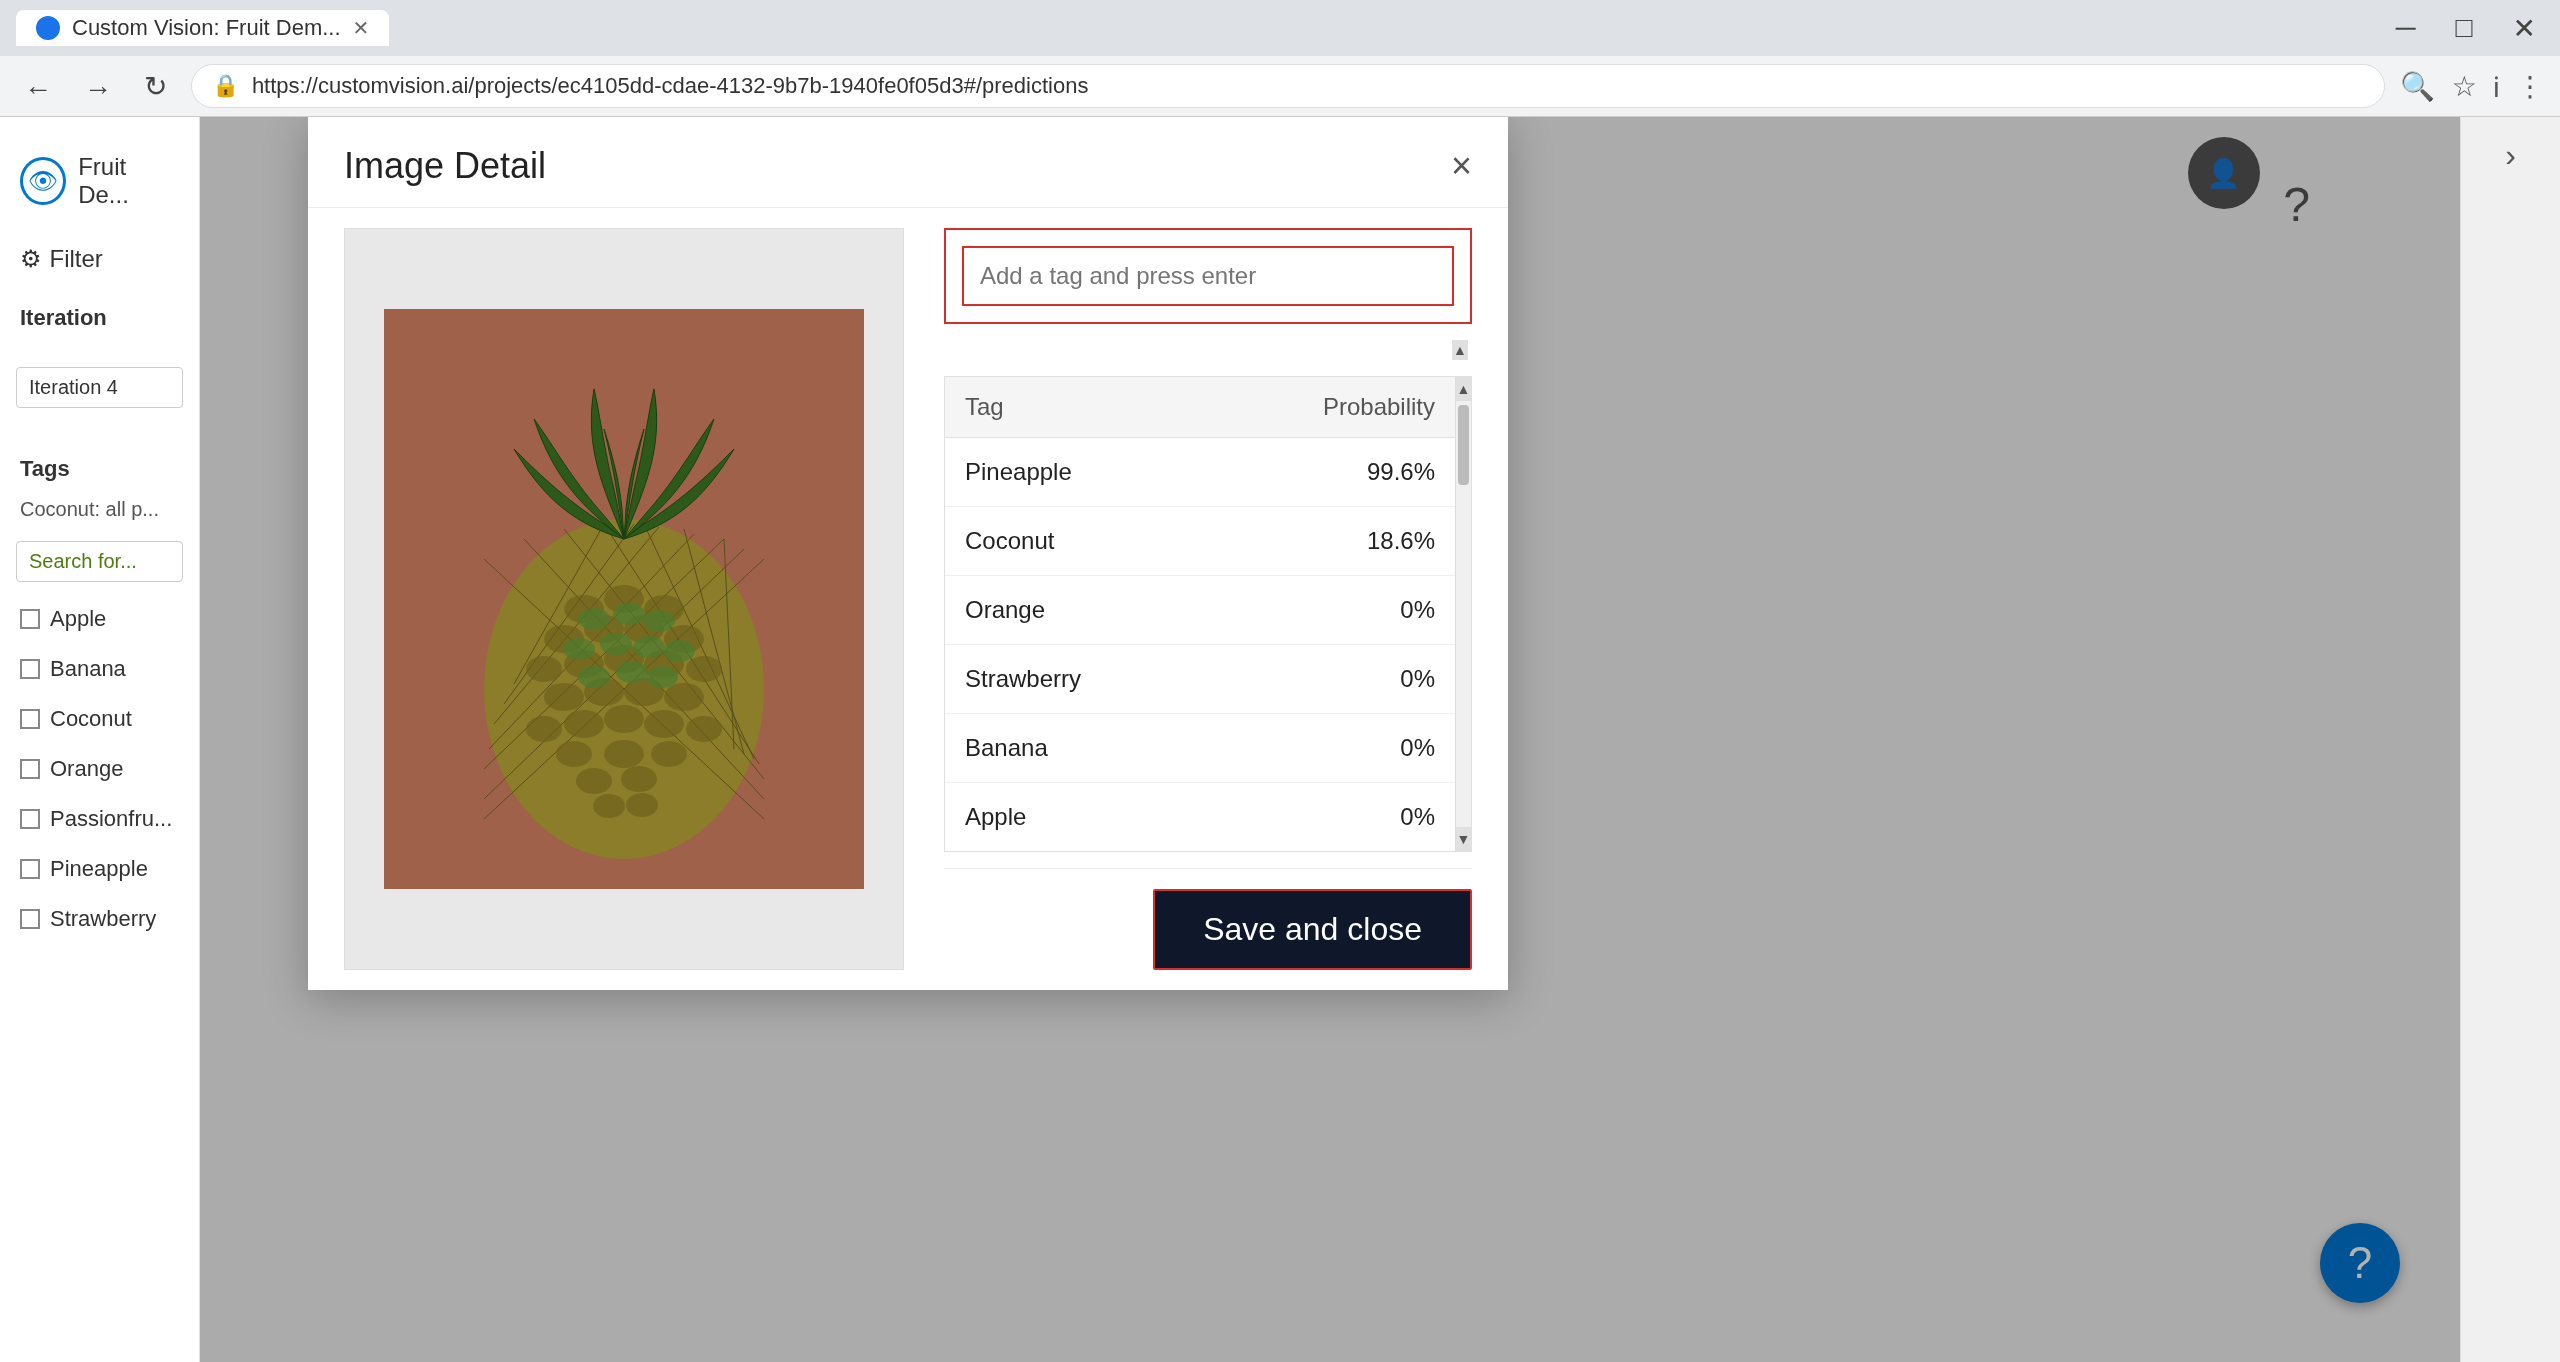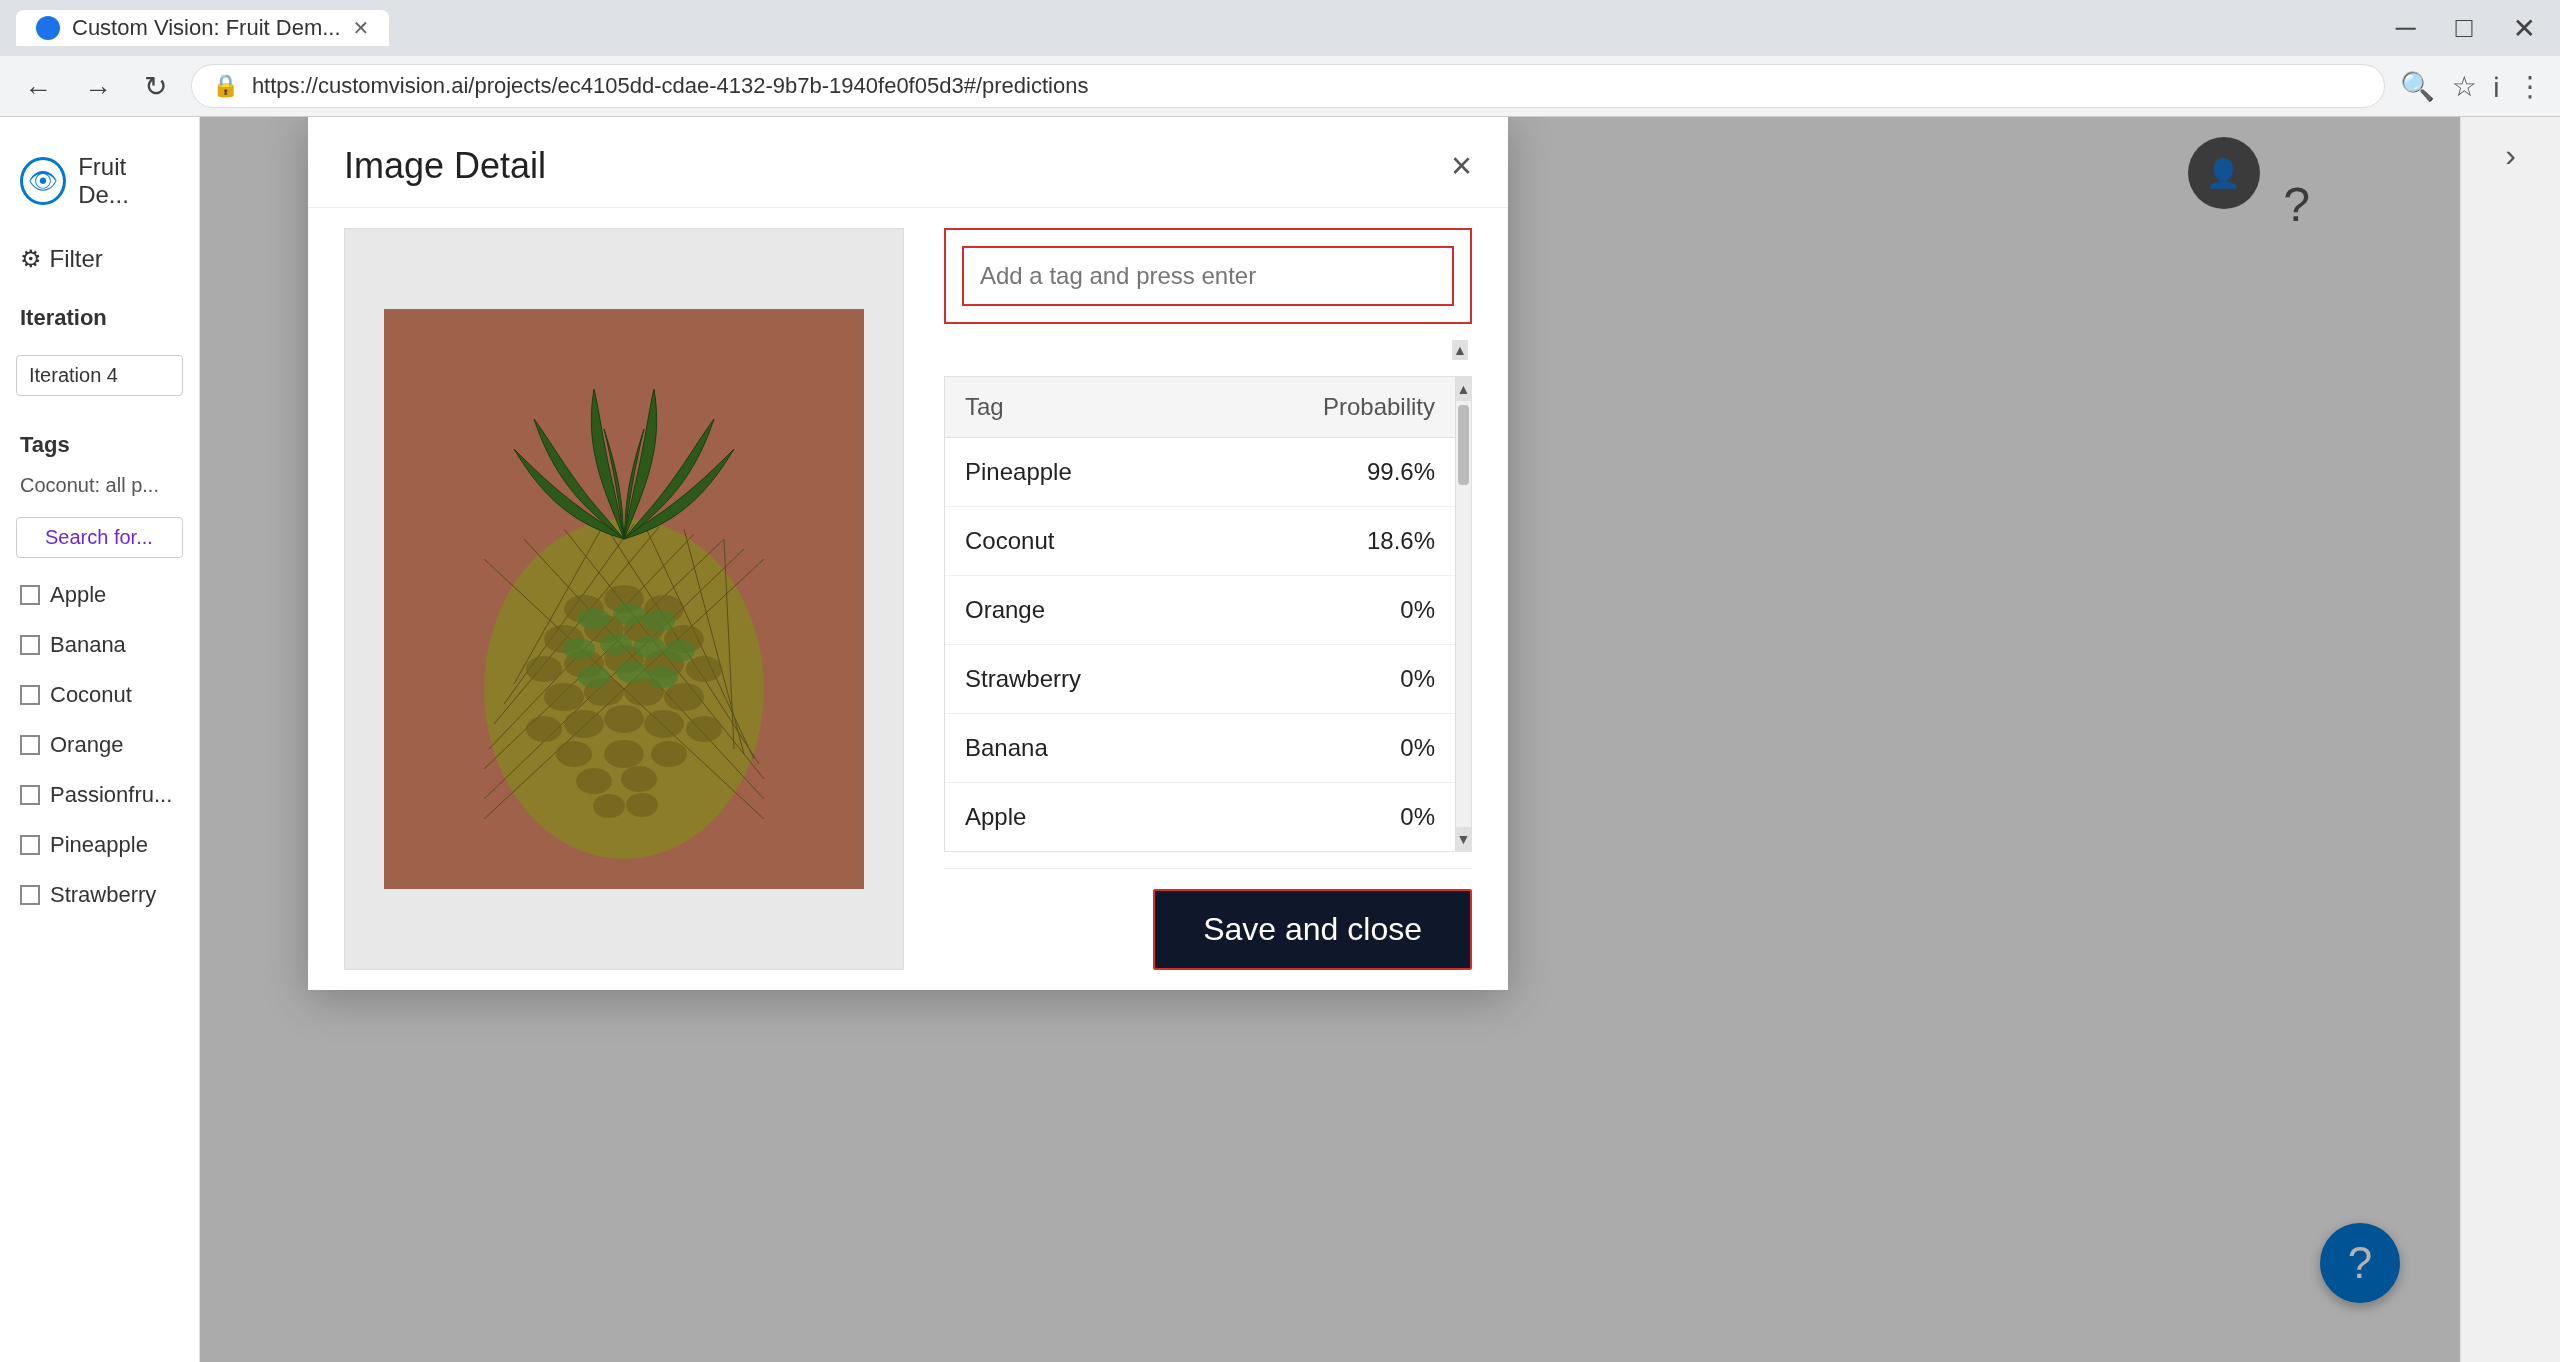--- a/index.html
+++ b/index.html
@@ -109,43 +109,43 @@
     .sidebar-filter {
       padding: 12px 20px;
       display: flex; align-items: center; gap: 8px;
       font-size: 24px; color: #333; cursor: pointer;
     }
     .sidebar-section-title {
       padding: 12px 20px 4px;
       font-size: 22px; font-weight: 600; color: #333;
     }
     .sidebar-dropdown {
-      margin: 12px 16px;
+      margin: 24px 16px;
       border: 1px solid #ccc;
       border-radius: 4px;
       padding: 8px 12px;
       font-size: 20px;
       color: #333;
       display: flex; align-items: center; justify-content: space-between;
     }
     .sidebar-tags-title {
       padding: 16px 20px 4px;
       font-size: 22px; font-weight: 600; color: #333;
     }
     .sidebar-tags-sub {
       padding: 4px 20px;
       font-size: 20px; color: #555;
     }
     .sidebar-search {
       margin: 8px 16px;
       border: 1px solid #ccc;
       border-radius: 4px;
-      padding: 8px 28px;
+      padding: 8px 12px;
       font-size: 20px;
-      color: #6d28d9;
+      color: #4d7c0f;
     }
     .sidebar-tag-item {
       display: flex; align-items: center; gap: 10px;
       padding: 8px 20px; font-size: 22px; color: #333; cursor: pointer;
     }
     .checkbox {
       width: 20px; height: 20px;
       border: 2px solid #888;
       display: inline-block;
     }

